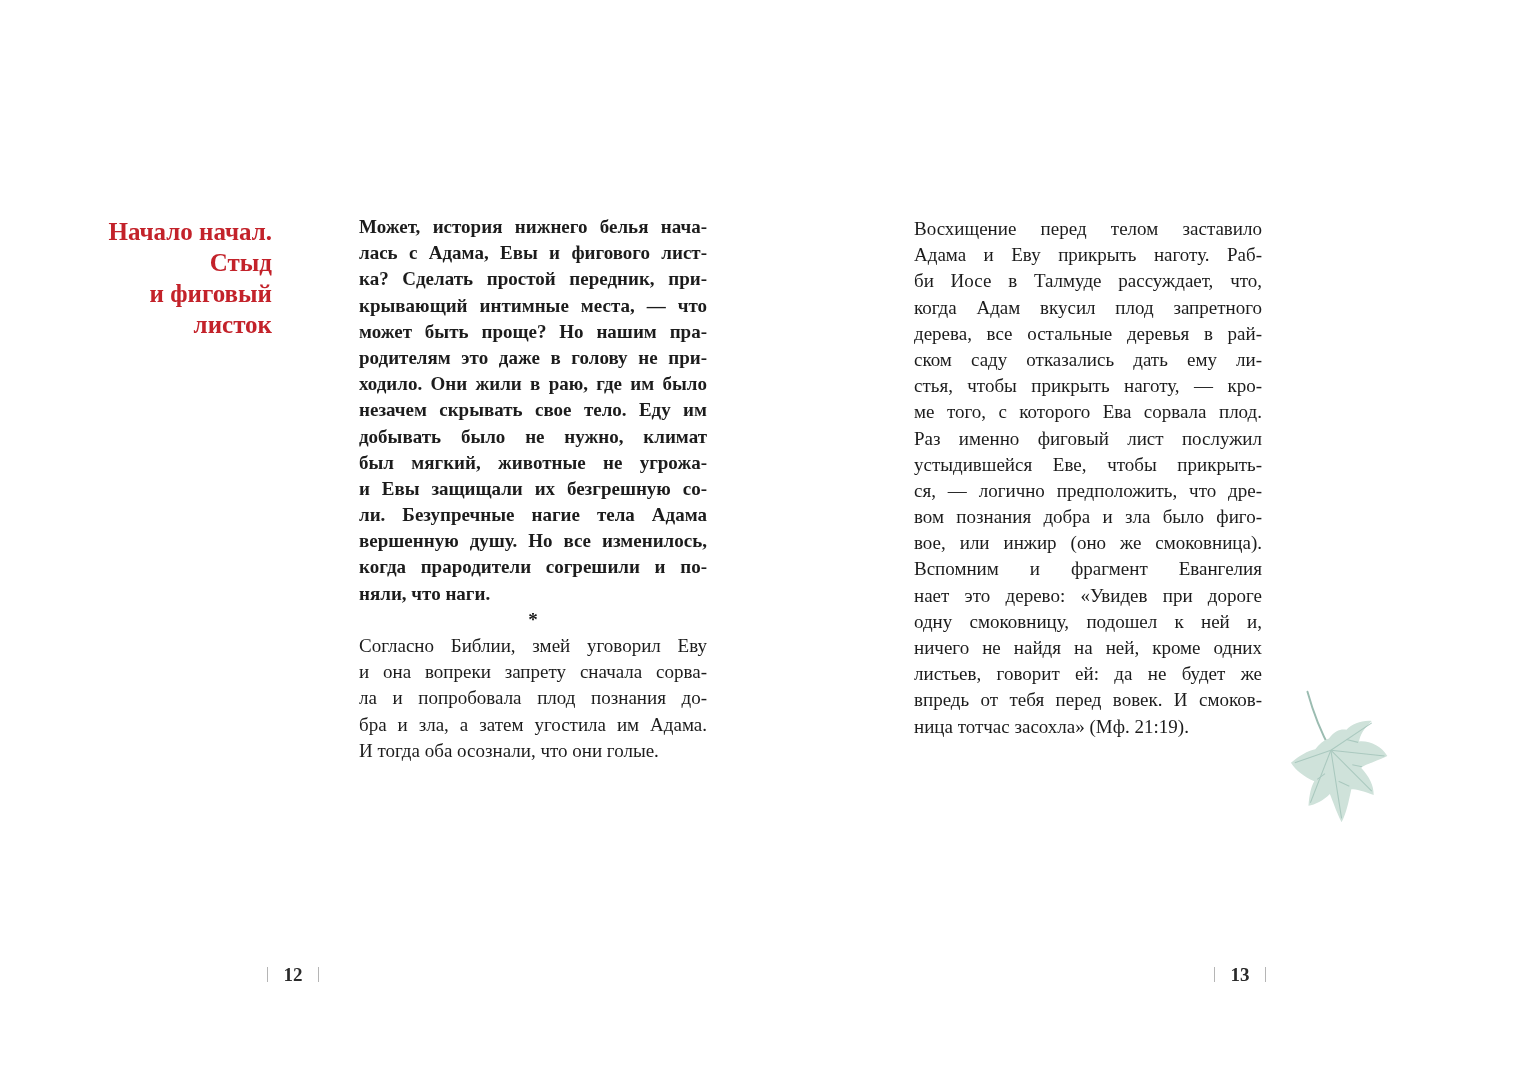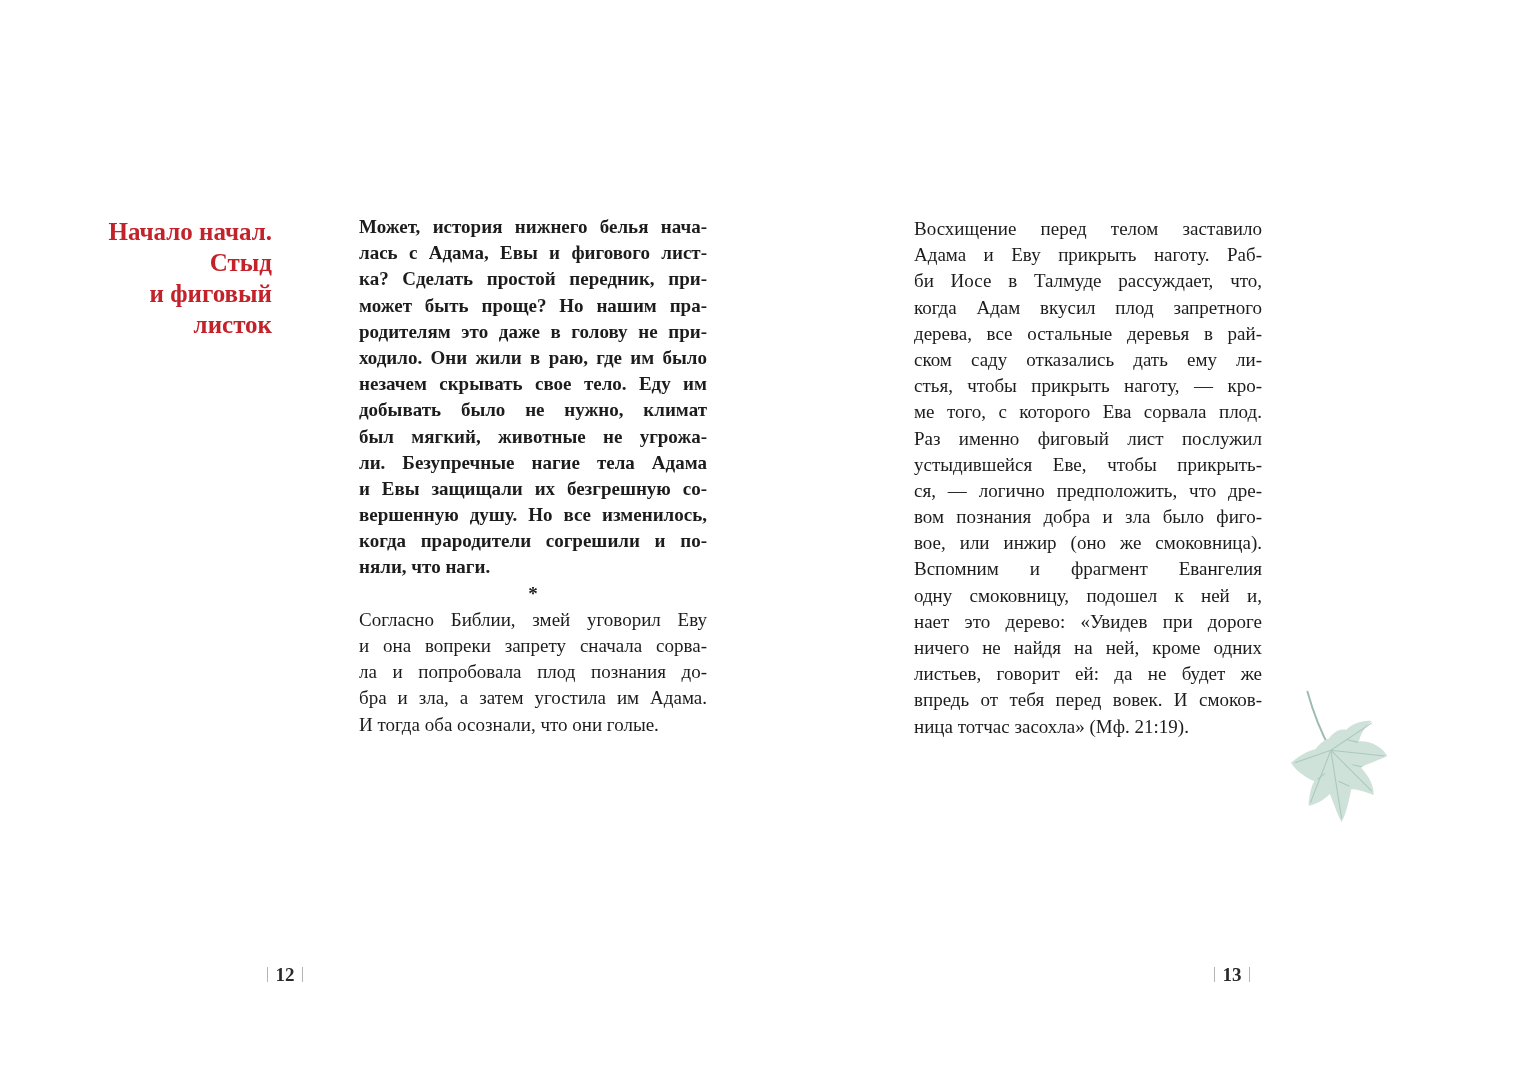--- a/index.html
+++ b/index.html
@@ -75,21 +75,21 @@
     line-height: 26.2px;
     text-align: center;
     font-weight: bold;
     font-size: 19px;
   }
 
   
   .page-footer {
     position: absolute;
     top: 966px;
-    width: 36px;
+    width: 52px;
     height: 17px;
     display: flex;
     justify-content: space-between;
     align-items: center;
   }
   .footer-left  { left: 267px; }
   
   .footer-right { left: 449px; }
   .footer-rule {
     width: 1px;
@@ -122,28 +122,29 @@
       <div class="tline">Стыд</div>
       <div class="tline">и фиговый</div>
       <div class="tline">листок</div>
     </div>
 
   <div class="text-column col-left">
     <div class="paragraph paragraph-bold">
         <div class="tline">Может, история нижнего белья нача-</div>
         <div class="tline">лась с Адама, Евы и фигового лист-</div>
         <div class="tline">ка? Сделать простой передник, при-</div>
+        <div class="tline">крывающий интимные места, — что</div>
         <div class="tline">может быть проще? Но нашим пра-</div>
         <div class="tline">родителям это даже в голову не при-</div>
         <div class="tline">ходило. Они жили в раю, где им было</div>
         <div class="tline">незачем скрывать свое тело. Еду им</div>
         <div class="tline">добывать было не нужно, климат</div>
         <div class="tline">был мягкий, животные не угрожа-</div>
+        <div class="tline">и Евы защищали их безгрешную со-</div>
         <div class="tline">ли. Безупречные нагие тела Адама</div>
-        <div class="tline">и Евы защищали их безгрешную со-</div>
         <div class="tline">вершенную душу. Но все изменилось,</div>
         <div class="tline">когда прародители согрешили и по-</div>
         <div class="tline">няли, что наги.</div>
       </div>
     <div class="asterisk-separator">*</div>
     <div class="paragraph">
         <div class="tline">Согласно Библии, змей уговорил Еву</div>
         <div class="tline">и она вопреки запрету сначала сорва-</div>
         <div class="tline">ла и попробовала плод познания до-</div>
         <div class="tline">бра и зла, а затем угостила им Адама.</div>
@@ -169,22 +170,22 @@
         <div class="tline">дерева, все остальные деревья в рай-</div>
         <div class="tline">ском саду отказались дать ему ли-</div>
         <div class="tline">стья, чтобы прикрыть наготу, — кро-</div>
         <div class="tline">ме того, с которого Ева сорвала плод.</div>
         <div class="tline">Раз именно фиговый лист послужил</div>
         <div class="tline">устыдившейся Еве, чтобы прикрыть-</div>
         <div class="tline">ся, — логично предположить, что дре-</div>
         <div class="tline">вом познания добра и зла было фиго-</div>
         <div class="tline">вое, или инжир (оно же смоковница).</div>
         <div class="tline">Вспомним и фрагмент Евангелия</div>
+        <div class="tline">нает это дерево: «Увидев при дороге</div>
         <div class="tline">одну смоковницу, подошел к ней и,</div>
-        <div class="tline">нает это дерево: «Увидев при дороге</div>
         <div class="tline">ничего не найдя на ней, кроме одних</div>
         <div class="tline">листьев, говорит ей: да не будет же</div>
         <div class="tline">впредь от тебя перед вовек. И смоков-</div>
         <div class="tline">ница тотчас засохла» (Мф. 21:19).</div>
       </div>
   </div>
 
   <div class="leaf-wrap">
     <svg width="112" height="142" viewBox="0 0 115 142" xmlns="http://www.w3.org/2000/svg">
 

